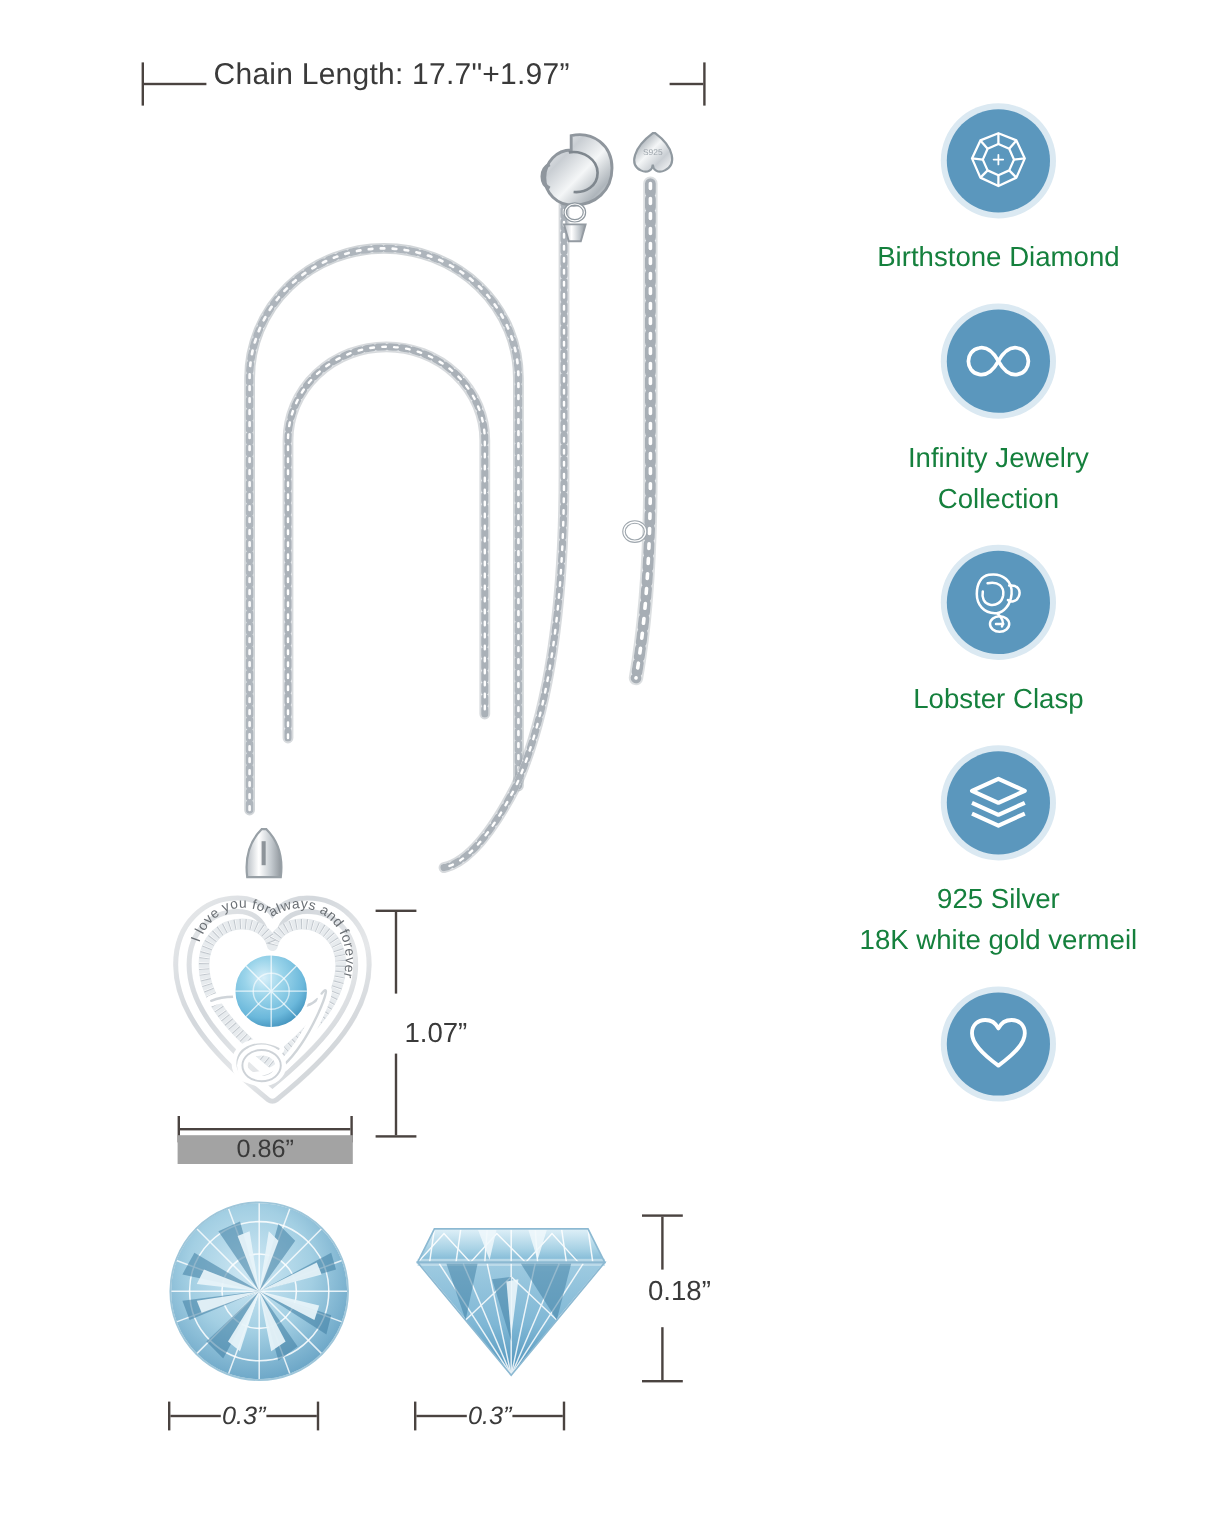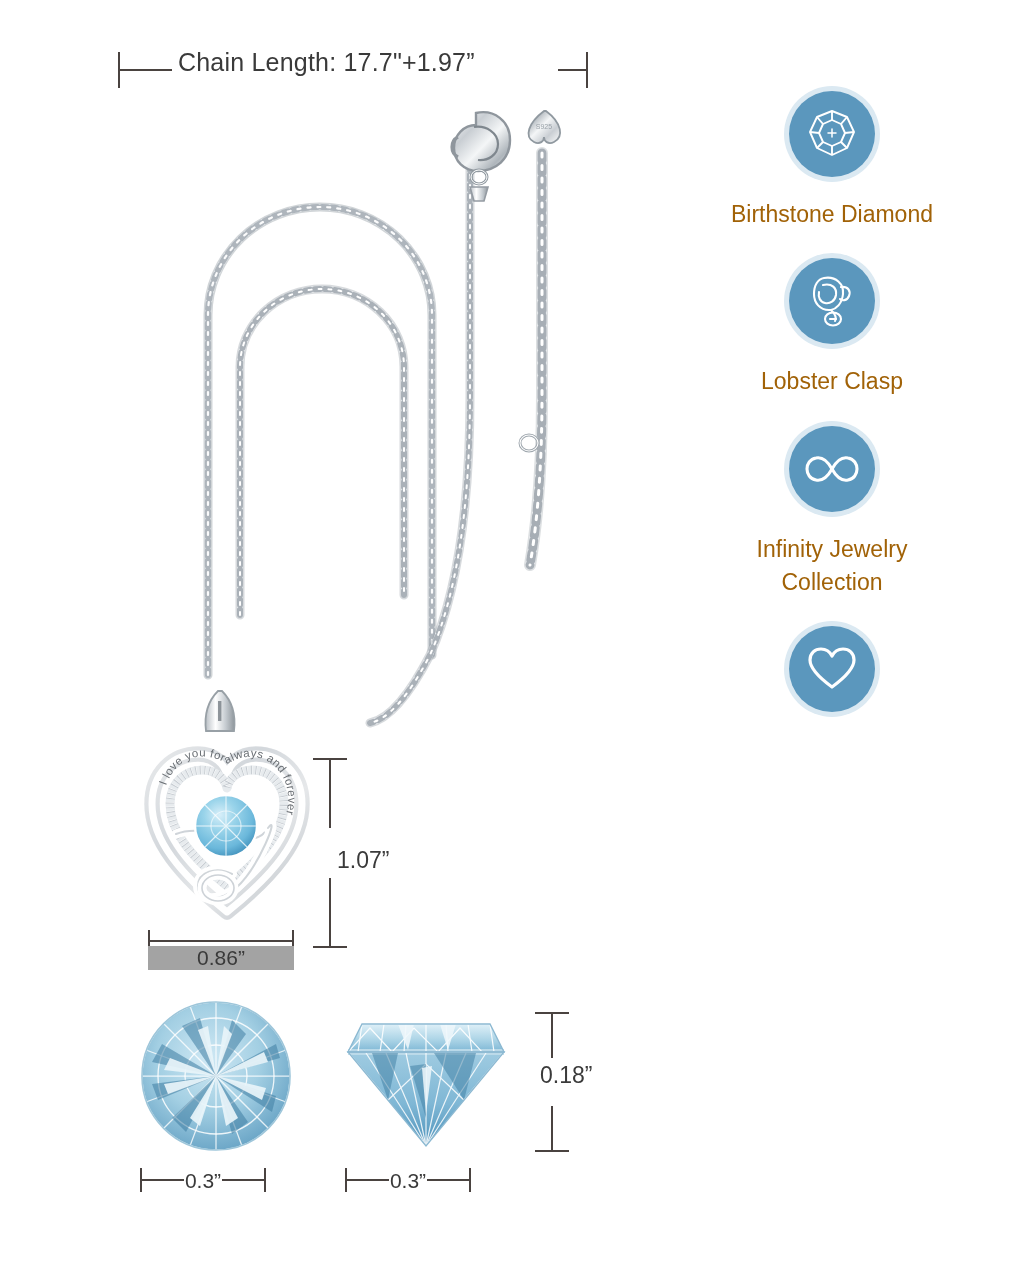--- a/index.html
+++ b/index.html
@@ -148,20 +148,21 @@
     background: #4a4340;
   }
   .stone-width-dim .rule.l { left: 2px;  width: 42px; }
   .stone-width-dim .rule.r { right: 2px; width: 42px; }
   .stone-width-dim .label {
     position: absolute;
     left: 0; right: 0;
     top: 1px;
     text-align: center;
     font-size: 21px;
+    font-style: italic;
   }
   #round-stone-width-dim { left: 140px; top: 1168px; width: 126px; }
   #side-stone-width-dim  { left: 345px; top: 1168px; width: 126px; }
 
   #stone-depth-dim {
     left: 535px;
     top: 1012px;
     width: 64px;
     height: 140px;
   }
@@ -217,21 +218,21 @@
     background: #5b97bd;
     display: flex;
     align-items: center;
     justify-content: center;
   }
   .feature-icon-disc svg { display: block; }
   .feature-label {
     margin-top: 16px;
     font-size: 23px;
     line-height: 1.45;
-    color: #a16207;
+    color: #15803d;
     white-space: pre-line;
   }
 </style>
 </head>
 <body>
 
 <div class="abs" id="chain-length-dim">
   <div class="cap left"></div>
   <div class="rule left"></div>
   <div class="label dim-text">Chain Length: 17.7"+1.97”</div>
@@ -591,57 +592,72 @@
           </g>
         </svg>
       </div>
     </div>
     <div class="feature-label">Birthstone Diamond</div>
   </div>
 
   <div class="feature-item">
     <div class="feature-icon-wrap">
       <div class="feature-icon-disc">
+        <svg width="56" height="32" viewBox="0 0 56 32">
+          <path d="M 28 16
+                   C 23 7 17 4 12 5
+                   C 6 6 3 11 3 16
+                   C 3 21 6 26 12 27
+                   C 17 28 23 25 28 16
+                   C 33 7 39 4 44 5
+                   C 50 6 53 11 53 16
+                   C 53 21 50 26 44 27
+                   C 39 28 33 25 28 16 Z" fill="none" stroke="#ffffff" stroke-width="3.1" stroke-linejoin="round"></path>
+        </svg>
+      </div>
+    </div>
+    <div class="feature-label">Infinity Jewelry
+Collection</div>
+  </div>
+
+  <div class="feature-item">
+    <div class="feature-icon-wrap">
+      <div class="feature-icon-disc">
         <svg width="50" height="54" viewBox="0 0 50 54">
           <g fill="none" stroke="#ffffff" stroke-width="2.1" stroke-linejoin="round" stroke-linecap="round">
             <path d="M 17 4 C 29 2 37 10 36 20 C 35 30 29 35 24 36 L 22 36
                      C 13 36 7 29 7 20 C 7 11 11 5 17 4 Z"></path>
             <path d="M 16 11 C 25 9 30 14 29 21 C 28 27 23 30 18 29
                      C 13 28 11 23 12 18"></path>
             <path d="M 34 13 C 41 12 44 17 42 22 C 40 27 35 27 33 25"></path>
             <path d="M 24 36 C 28 40 30 44 28 47"></path>
             <ellipse cx="26" cy="45" rx="8" ry="6.5"></ellipse>
             <line x1="23" y1="45" x2="29" y2="45"></line>
           </g>
         </svg>
       </div>
     </div>
     <div class="feature-label">Lobster Clasp</div>
   </div>
 
   <div class="feature-item">
     <div class="feature-icon-wrap">
       <div class="feature-icon-disc">
-        <svg width="56" height="32" viewBox="0 0 56 32">
-          <path d="M 28 16
-                   C 23 7 17 4 12 5
-                   C 6 6 3 11 3 16
-                   C 3 21 6 26 12 27
-                   C 17 28 23 25 28 16
-                   C 33 7 39 4 44 5
-                   C 50 6 53 11 53 16
-                   C 53 21 50 26 44 27
-                   C 39 28 33 25 28 16 Z" fill="none" stroke="#ffffff" stroke-width="3.1" stroke-linejoin="round"></path>
+        <svg width="52" height="48" viewBox="0 0 52 48">
+          <g fill="none" stroke="#ffffff" stroke-width="3.4" stroke-linejoin="round">
+            <polygon points="26,4 48,14 26,24 4,14"></polygon>
+            <polyline points="4,24 26,34 48,24"></polyline>
+            <polyline points="4,33 26,43 48,33"></polyline>
+          </g>
         </svg>
       </div>
     </div>
-    <div class="feature-label">Infinity Jewelry
-Collection</div>
+    <div class="feature-label">925 Silver
+18K white gold vermeil</div>
   </div>
-
 
   <div class="feature-item">
     <div class="feature-icon-wrap">
       <div class="feature-icon-disc">
         <svg width="50" height="46" viewBox="0 0 50 46">
           <path d="M 25 41
                    C 10 30 3 22 3 14
                    C 3 7 8 3 14 3
                    C 19 3 23 6 25 10
                    C 27 6 31 3 36 3

